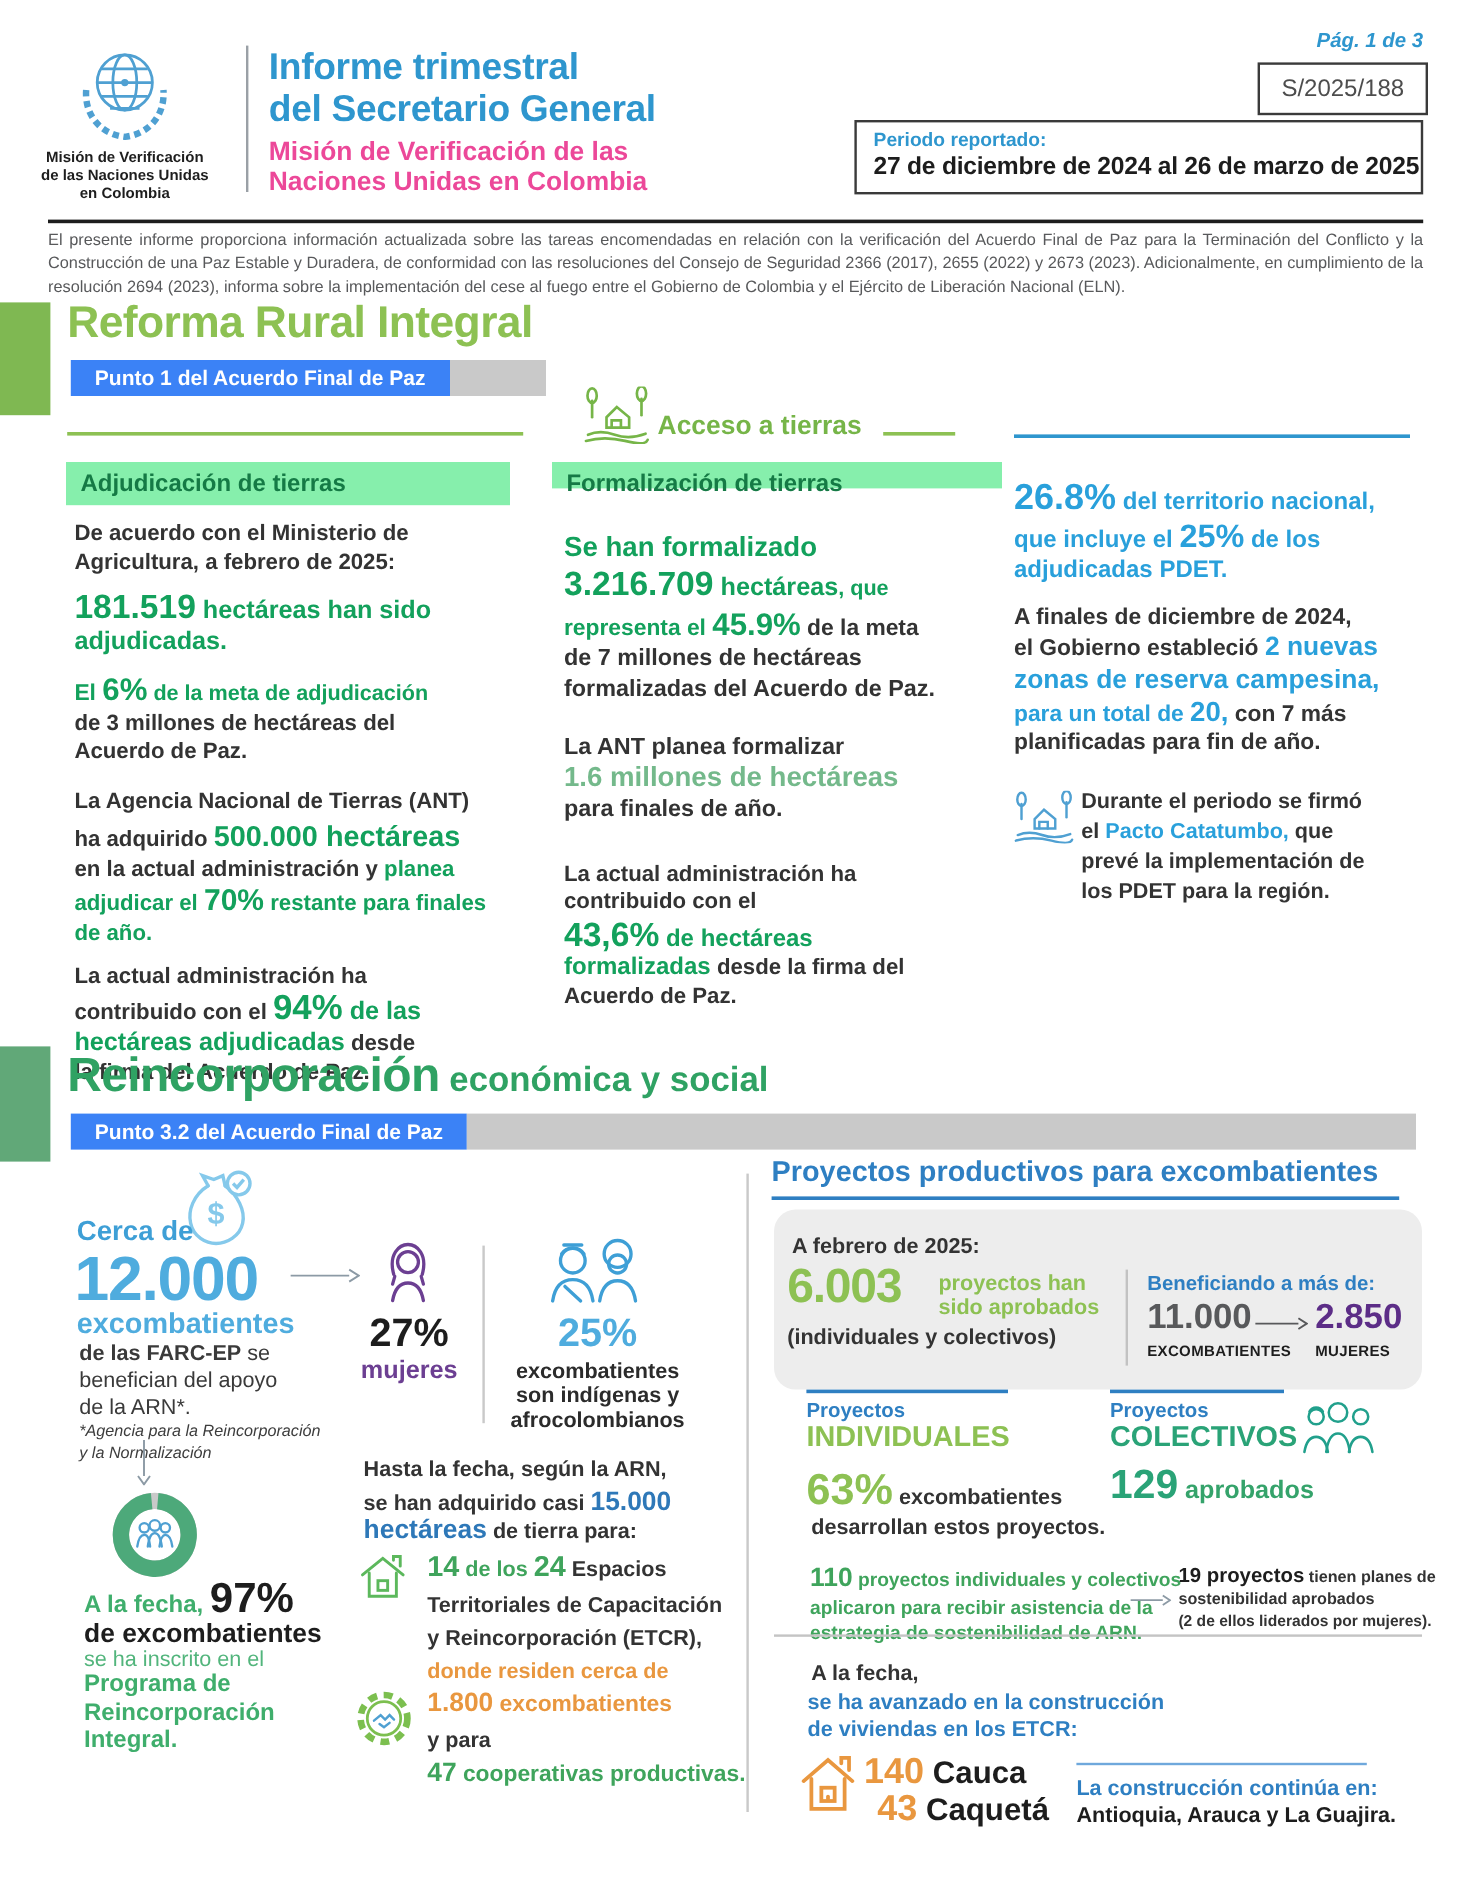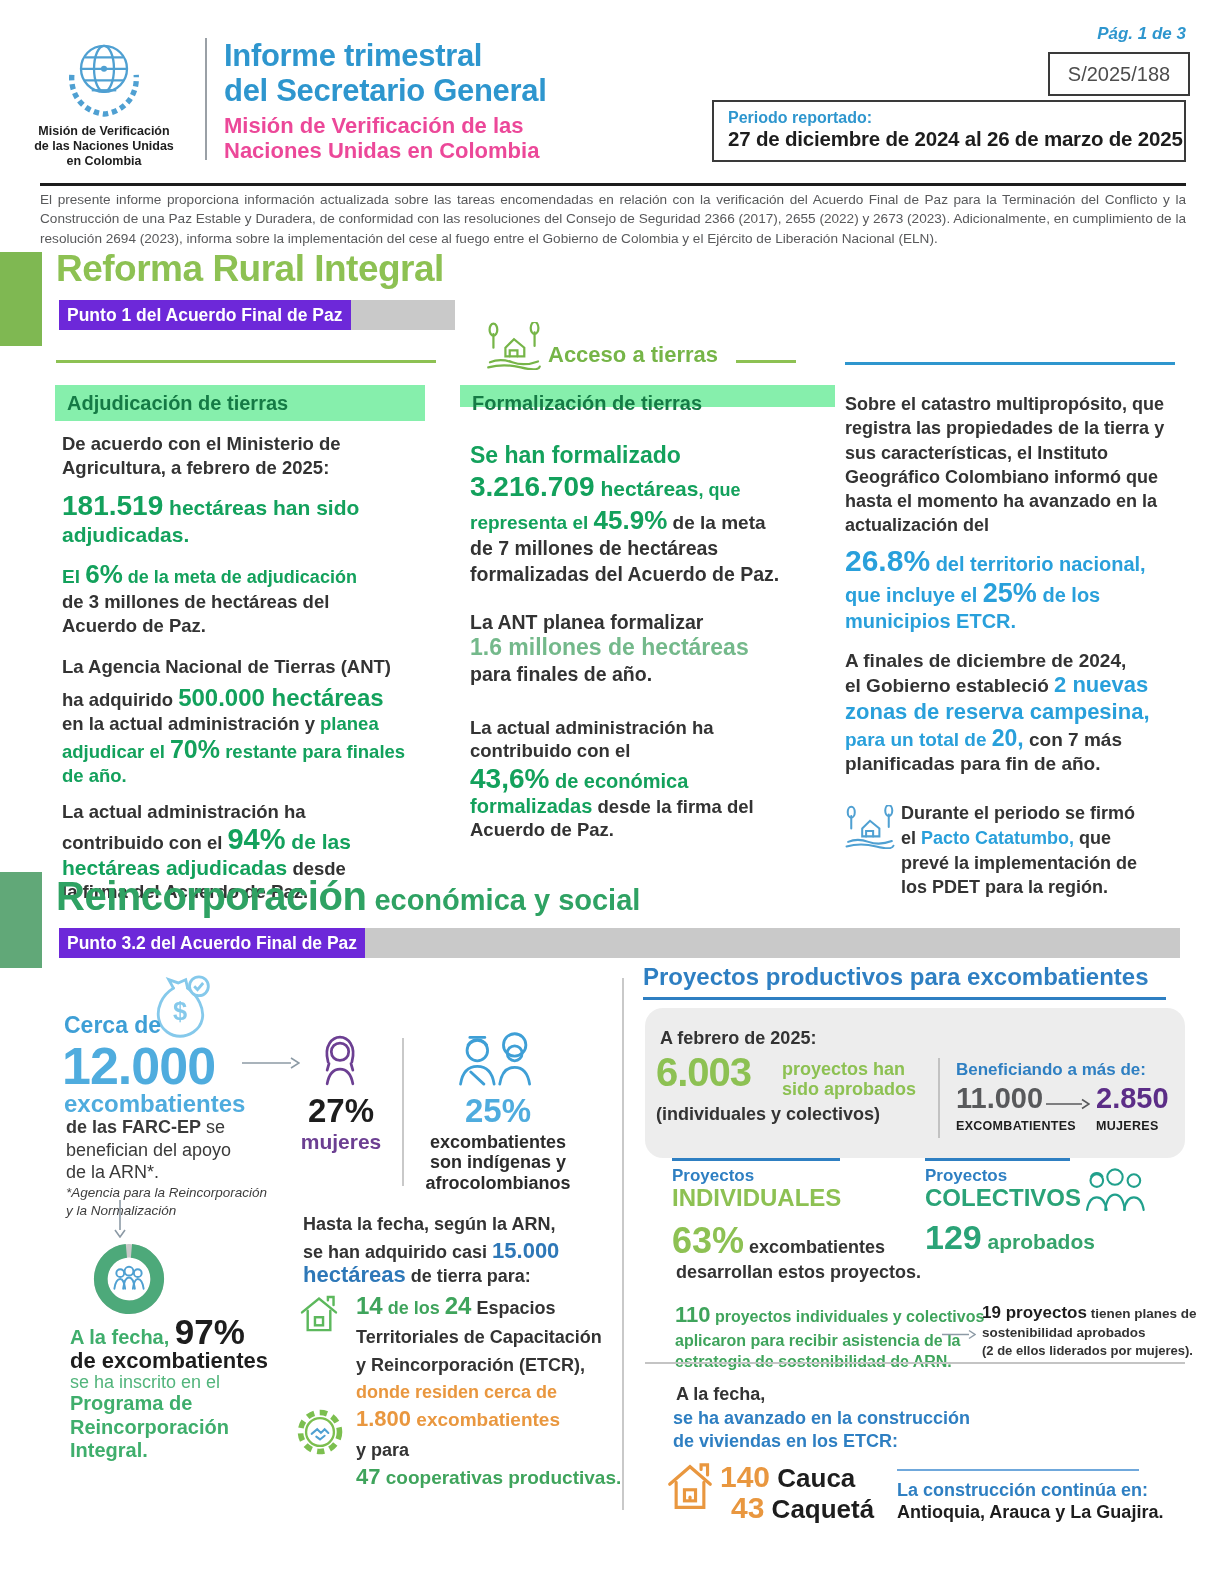--- a/index.html
+++ b/index.html
@@ -19,21 +19,21 @@
   .bl{color:#29A0DB;font-weight:700}
   .db{color:#2E7FC2;font-weight:700}
   .rb{color:#2E78B8;font-weight:700}
   .lb{color:#4FACDE;font-weight:700}
   .mb{color:#3E9FD6;font-weight:700}
   .or{color:#E9973F;font-weight:700}
   .pu{color:#6C3F92;font-weight:700}
   .gy{color:#58595B;font-weight:700}
   .it{font-style:italic}
   .ctr{text-align:center}
-  .bar-blue{background:#6d28d9;color:#fff;font-weight:700;padding:0 8px;display:flex;align-items:center}
+  .bar-blue{background:#3b82f6;color:#fff;font-weight:700;padding:0 20px;display:flex;align-items:center}
   .bar-gray{background:#C9C9C9;flex:1}
   .colhdr{background:#86efac;color:#157A45;font-weight:700;font-size:20px;line-height:36px;padding-left:12px}
 </style>
 </head>
 <body>
 
 <div class="page">
 
   <div class="abs" style="left:58px;top:32px;width:92px;height:92px">
     <svg width="92" height="92" viewBox="0 0 120 120">
@@ -129,30 +129,29 @@
     <div class="ln gr" style="font-size:23px">Se han formalizado</div>
     <div class="ln" style="margin-top:2px"><span class="gr" style="font-size:28px">3.216.709</span><span class="gr" style="font-size:21px"> hectáreas</span><span class="gr" style="font-size:18px">, que</span></div>
     <div class="ln" style="margin-top:2px"><span class="gr" style="font-size:19px">representa el </span><span class="gr" style="font-size:26px">45.9%</span><span class="dk" style="font-size:19px"> de la meta</span></div>
     <div class="ln dk" style="font-size:19.5px;line-height:1.32">de 7 millones de hectáreas</div>
     <div class="ln dk" style="font-size:19.5px;line-height:1.32">formalizadas del Acuerdo de Paz.</div>
     <div class="ln dk" style="font-size:19.5px;margin-top:24px">La ANT planea formalizar</div>
     <div class="ln sg" style="font-size:23px;line-height:1.2">1.6 millones de hectáreas</div>
     <div class="ln dk" style="font-size:19.5px;line-height:1.3">para finales de año.</div>
     <div class="ln dk" style="font-size:18.5px;margin-top:30px">La actual administración ha</div>
     <div class="ln dk" style="font-size:18.5px;line-height:1.3">contribuido con el</div>
-    <div class="ln"><span class="gr" style="font-size:28px">43,6%</span><span class="gr" style="font-size:20px"> de económica</span></div>
+    <div class="ln"><span class="gr" style="font-size:28px">43,6%</span><span class="gr" style="font-size:20px"> de hectáreas</span></div>
     <div class="ln"><span class="gr" style="font-size:20px">formalizadas</span><span class="dk" style="font-size:18.5px"> desde la firma del</span></div>
     <div class="ln dk" style="font-size:18.5px;line-height:1.3">Acuerdo de Paz.</div>
   </div>
 
   <div class="abs" style="left:845px;top:392px;width:336px">
-    <div class="dk" style="font-size:18px;line-height:1.35">Sobre el catastro multipropósito, que registra las propiedades de la tierra y sus características, el Instituto Geográfico Colombiano informó que hasta el momento ha avanzado en la actualización del</div>
     <div class="ln" style="margin-top:6px"><span class="bl" style="font-size:30px">26.8%</span><span class="bl" style="font-size:20px"> del territorio nacional,</span></div>
     <div class="ln"><span class="bl" style="font-size:20px">que incluye el </span><span class="bl" style="font-size:27px">25%</span><span class="bl" style="font-size:20px"> de los</span></div>
-    <div class="ln bl" style="font-size:20px;line-height:1.25">municipios ETCR.</div>
+    <div class="ln bl" style="font-size:20px;line-height:1.25">adjudicadas PDET.</div>
     <div class="ln dk" style="font-size:19px;margin-top:16px">A finales de diciembre de 2024,</div>
     <div class="ln"><span class="dk" style="font-size:19px">el Gobierno estableció </span><span class="bl" style="font-size:22px">2 nuevas</span></div>
     <div class="ln bl" style="font-size:22px;line-height:1.25">zonas de reserva campesina,</div>
     <div class="ln"><span class="bl" style="font-size:19px">para un total de </span><span class="bl" style="font-size:23px">20,</span><span class="dk" style="font-size:19px"> con 7 más</span></div>
     <div class="ln dk" style="font-size:19px;line-height:1.3">planificadas para fin de año.</div>
     <div style="display:flex;margin-top:24px">
       <div style="width:56px;flex:none;padding-top:4px">
         <svg width="50" height="44" viewBox="0 0 64 56">
           <g stroke="#4FA0D2" fill="none" stroke-width="2.6" stroke-linecap="round">
             <line x1="8" y1="14" x2="8" y2="30"></line>

